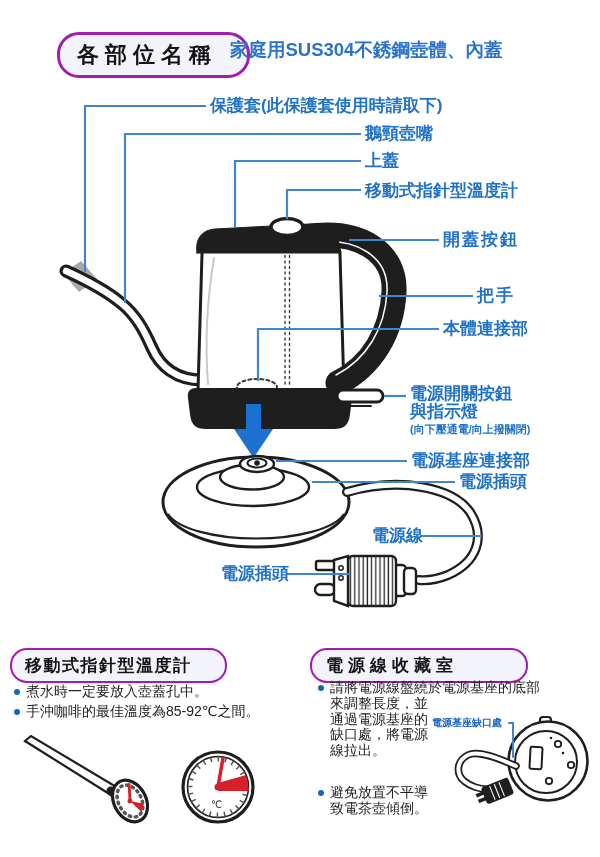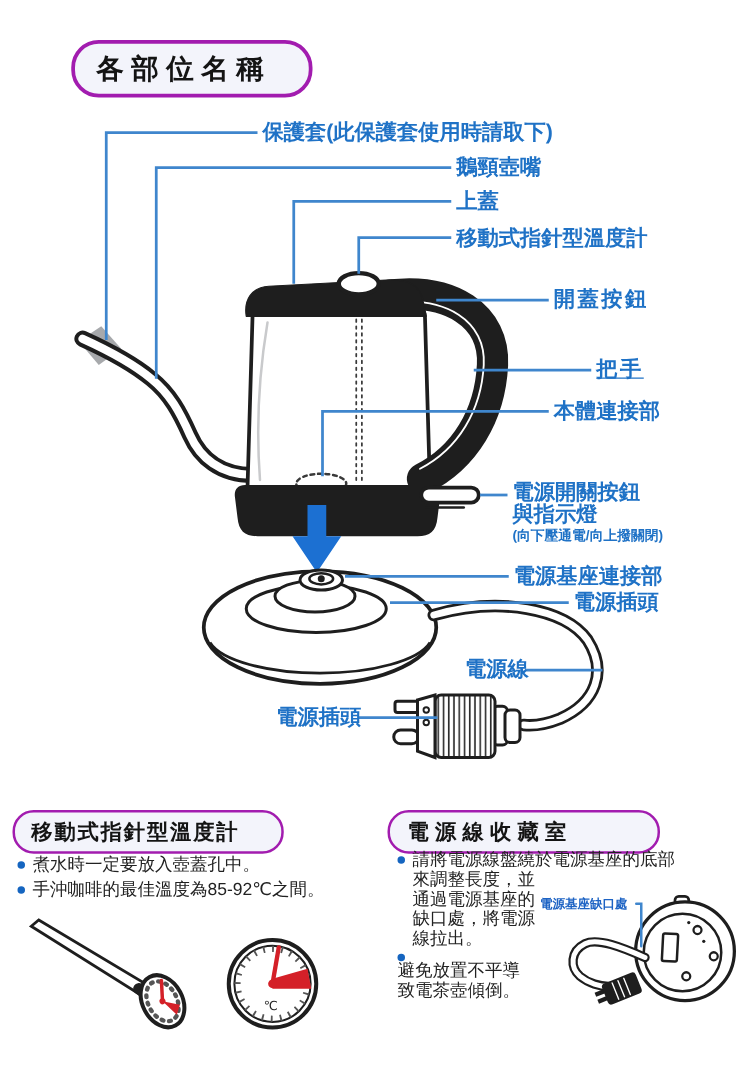--- a/index.html
+++ b/index.html
@@ -148,29 +148,30 @@
         <rect x="483" y="782" width="29" height="18" rx="3" fill="#1e1e1e"></rect>
         <path d="M492,784 V798 M497,784 V798 M502,784 V798" stroke="#ffffff" stroke-width="1.1" fill="none"></path>
       </g>
       <path d="M509,723 L513,723 L513,757" fill="none" stroke="#3f86cd" stroke-width="2"></path>
     </g>
   </svg>
 
   <div class="pill pill-main">
     <span>各部位名稱</span>
   </div>
+  <div class="txt subtitle">家庭用SUS304不銹鋼壺體、內蓋</div>
 
   <div class="txt lbl" style="left:210px;top:97px;">保護套(此保護套使用時請取下)</div>
   <div class="txt lbl" style="left:365px;top:125px;">鵝頸壺嘴</div>
   <div class="txt lbl" style="left:365px;top:152px;">上蓋</div>
   <div class="txt lbl" style="left:365px;top:182px;">
     <span>移動式指針型溫度計</span>
   </div>
   <div class="txt lbl sp" style="left:443px;top:231px;">開蓋按鈕</div>
-  <div class="txt lbl sp" style="left:477px;top:287px;text-decoration:underline;">把手</div>
+  <div class="txt lbl sp" style="left:477px;top:287px;">把手</div>
   <div class="txt lbl" style="left:443px;top:320px;">本體連接部</div>
   <div class="txt lbl" style="left:410px;top:385px;">
     <span>電源開關按鈕</span>
     <span class="sub2">與指示燈</span>
     <span class="note">(向下壓通電/向上撥關閉)</span>
   </div>
   <div class="txt lbl" style="left:411px;top:452px;">電源基座連接部</div>
   <div class="txt lbl" style="left:459px;top:473px;">電源插頭</div>
   <div class="txt lbl" style="left:372px;top:527px;">電源線</div>
   <div class="txt lbl" style="left:221px;top:565px;">電源插頭</div>
@@ -191,18 +192,18 @@
     <span>電源線收藏室</span>
   </div>
   <div class="bullet" style="left:318px;top:680px;">
     <span class="dot"></span>
     <span>請將電源線盤繞於電源基座的底部</span>
   </div>
   <div class="bullet" style="left:330px;top:696px;">
     <span class="wrapcol">來調整長度，並通過電源基座的缺口處，將電源線拉出。</span>
   </div>
   <div class="txt callout-sm" style="left:432px;top:716px;">電源基座缺口處</div>
-  <div class="bullet" style="left:318px;top:758px;flex-direction:column;">
+  <div class="bullet" style="left:318px;top:785px;">
     <span class="dot"></span>
     <span class="b2">避免放置不平導致電茶壺傾倒。</span>
   </div>
 
 </div>
 
 </body></html>

